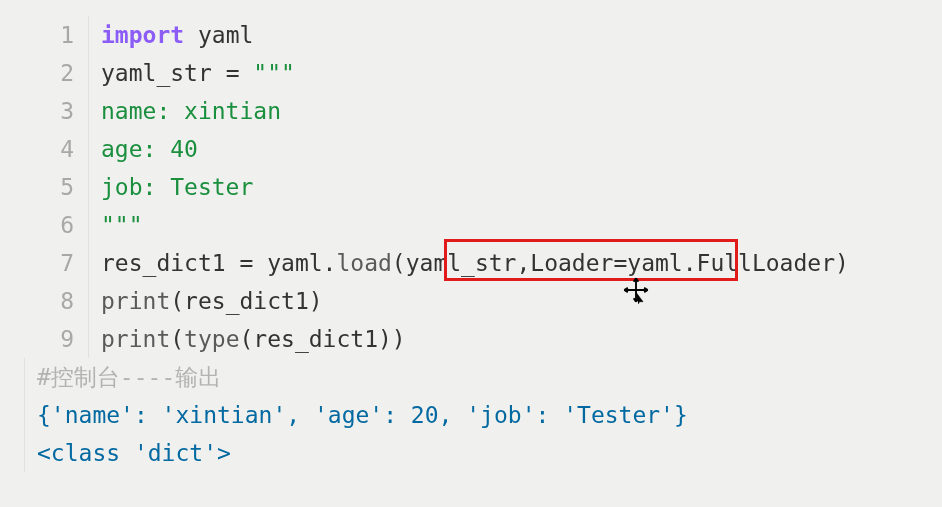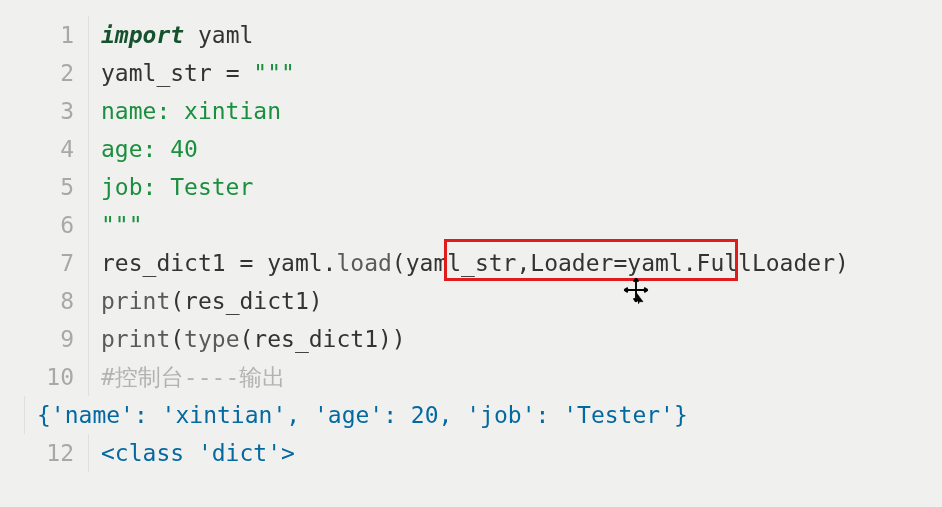--- a/index.html
+++ b/index.html
@@ -35,21 +35,21 @@
     width: 1px;
     align-self: stretch;
     background: #e0e0e0;
     margin-right: 12px;
     flex: 0 0 auto;
   }
   .code {
     flex: 1 1 auto;
   }
 
-  .kw   { color: #14532d; font-weight: 600; font-style: italic; } 
+  .kw   { color: #8b5cf6; font-weight: 600; } 
   .name { color: #333; }
   .op   { color: #333; }
   .str  { color: #1a8f3d; } 
   .call { color: #5a5a5a; }
   .comment { color: #b3b3b3; text-align: center; }
   .dictout { color: #0369a1; }
 
   .highlight-box {
     position: absolute;
     border: 3px solid #e11b1b;
@@ -123,32 +123,30 @@
     <div class="code"><span class="call">print</span><span class="op">(</span><span class="name">res_dict1</span><span class="op">)</span></div>
   </div>
 
   <div class="line">
     <div class="lineno">9</div>
     <div class="gutter-rule"></div>
     <div class="code"><span class="call">print</span><span class="op">(</span><span class="call">type</span><span class="op">(</span><span class="name">res_dict1</span><span class="op">))</span></div>
   </div>
 
   <div class="line">
-    <div class="lineno">10</div>
     <div class="gutter-rule"></div>
     <div class="code"><span class="comment">#控制台----输出</span></div>
   </div>
 
   <div class="line">
     <div class="gutter-rule"></div>
     <div class="code"><span class="dictout">{'name': 'xintian', 'age': 20, 'job': 'Tester'}</span></div>
   </div>
 
   <div class="line">
-    <div class="lineno">12</div>
     <div class="gutter-rule"></div>
     <div class="code"><span class="dictout">&lt;class 'dict'&gt;</span></div>
   </div>
 
   <div class="highlight-box"></div>
 
   <div class="cursor-move">
     <svg viewBox="0 0 24 24" width="28" height="28" fill="none" stroke="#000" stroke-width="1.6">
       <path d="M12 2 L12 22 M2 12 L22 12"></path>
       <path d="M12 2 l-2 3 M12 2 l2 3 M12 22 l-2 -3 M12 22 l2 -3 M2 12 l3 -2 M2 12 l3 2 M22 12 l-3 -2 M22 12 l-3 2"></path>

